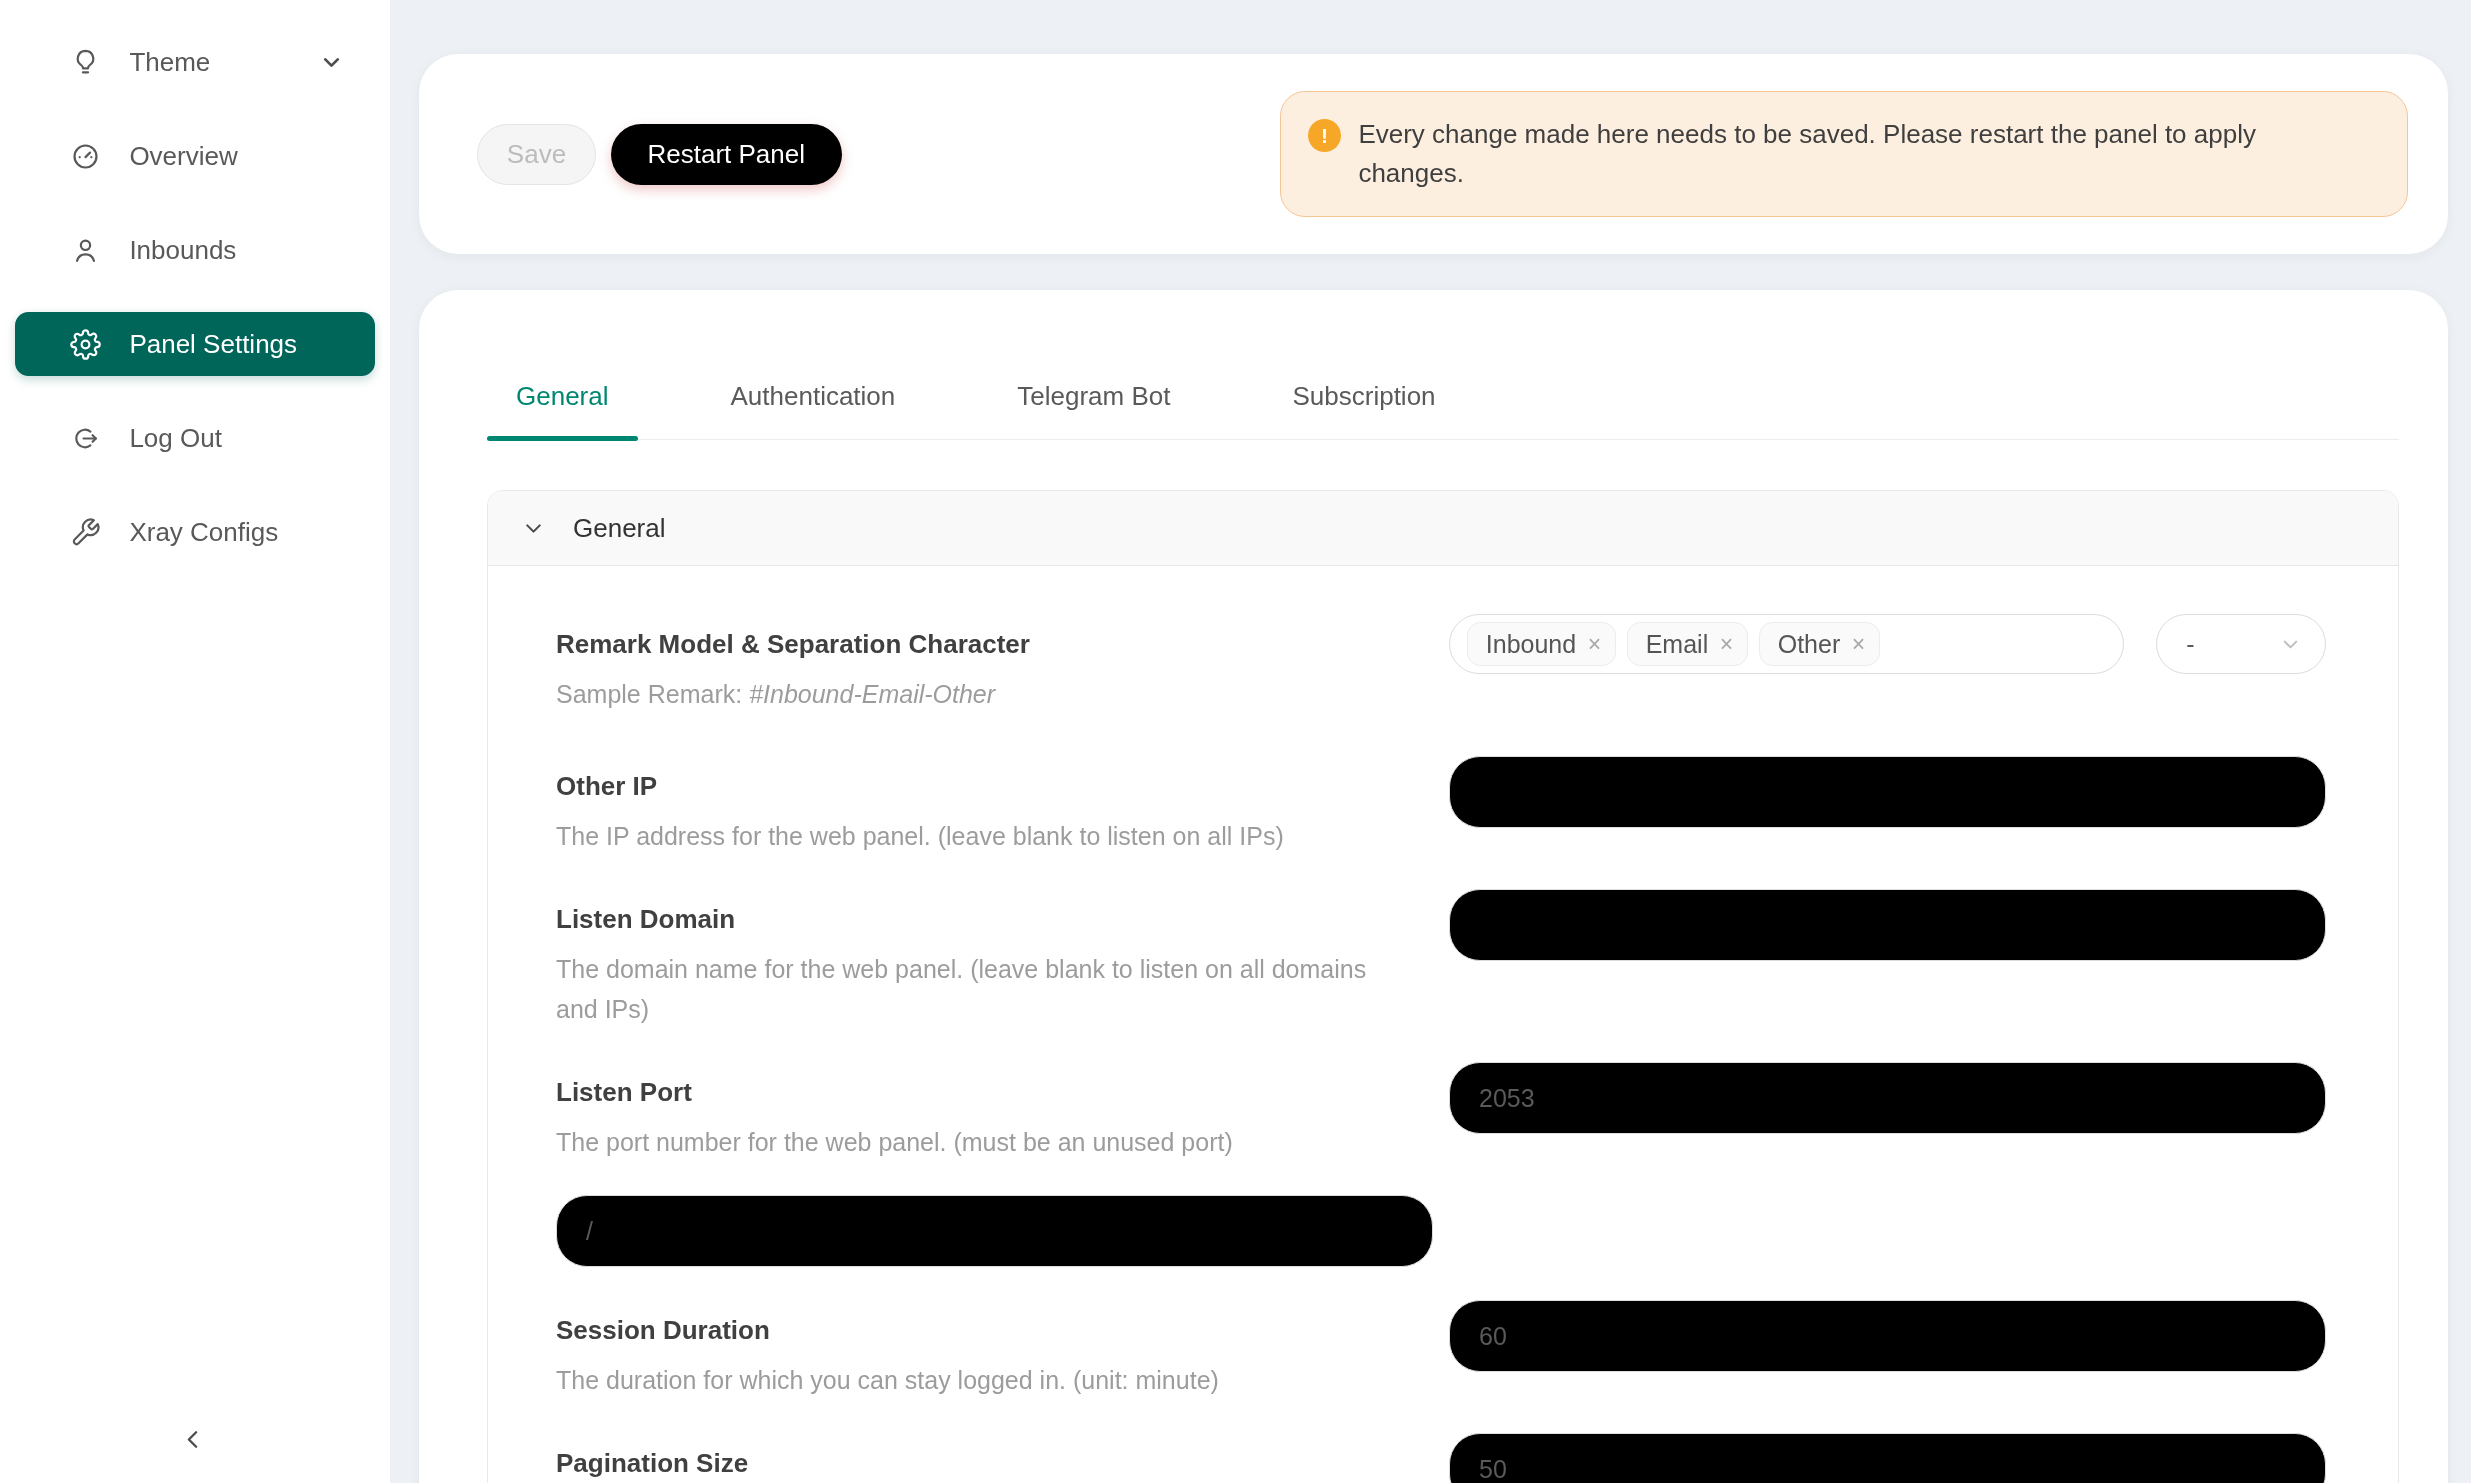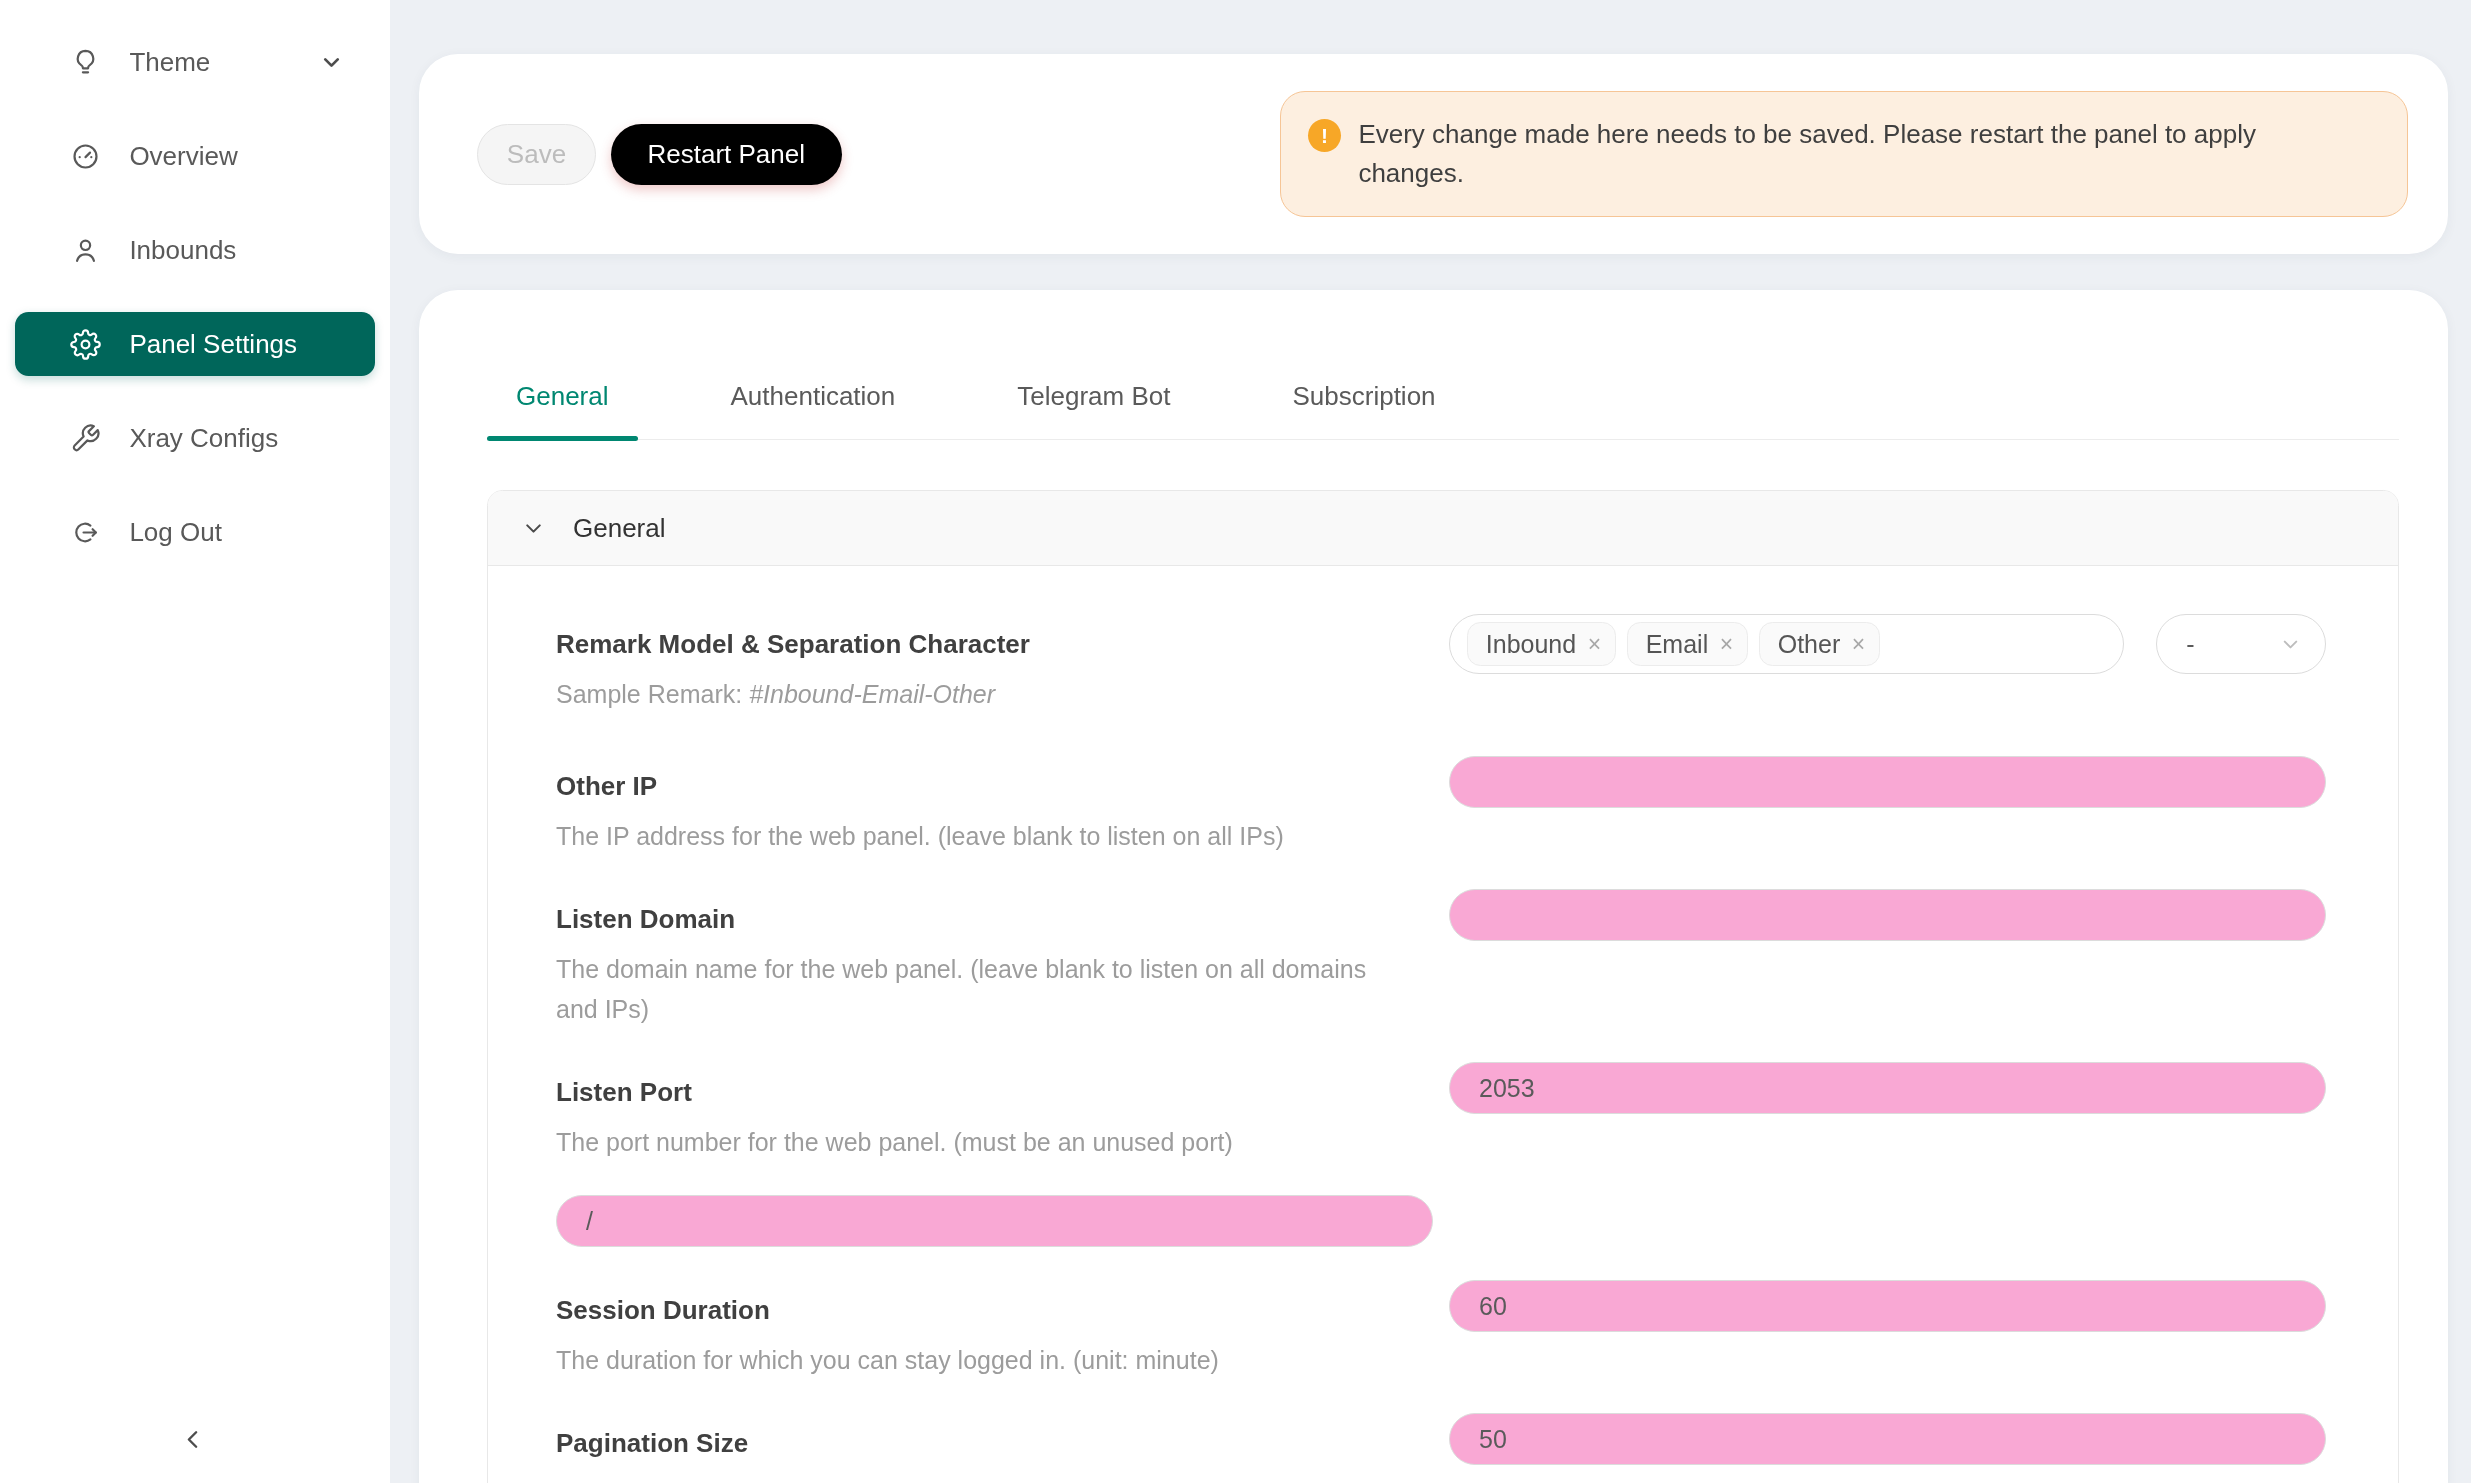--- a/index.html
+++ b/index.html
@@ -86,23 +86,23 @@
   .collapse-body { padding:48px 72px 58px 68px; }
   
   .form-row { display:flex; align-items:flex-start; margin-bottom:33px; }
   .form-row.first { margin-bottom:42px; }
   .form-left { flex:1; padding-top:13.5px; padding-right:48px; }
   .form-label { font-size:26px; font-weight:bold; color:#404040; line-height:33px; }
   .form-desc { font-size:25px; color:#9c9c9c; margin-top:13.5px; line-height:40px; max-width:840px; }
   .form-desc em { font-style:italic; }
   .form-right { width:877px; flex-shrink:0; display:flex;gap:32px; }
   .pill-input {
-    width:100%; height:52px; border:1.9px solid #dcdcdc; border-radius:31px;
+    width:100%; height:72px; border:1.9px solid #dcdcdc; border-radius:31px;
     padding:0 29px; font-size:25px; color:#5a5a5a; font-family:inherit;
-    outline:none; background:#f9a8d4;
+    outline:none; background:#000000;
   }
   .multiselect {
     width:687px; height:60px; border:1.9px solid #dcdcdc; border-radius:31px;
     display:flex; align-items:center; padding:0 17.4px; gap:11.6px;
   }
   .tag {
     height:44px; background:#fafafa; border:1.9px solid #ececec; border-radius:13.5px;
     display:flex; align-items:center; padding:0 13.5px 0 17.4px; font-size:25px; color:#555;
     white-space:nowrap;
   }
@@ -159,34 +159,34 @@
         <svg viewBox="0 0 24 24" fill="none" stroke="currentColor" stroke-width="1.7" stroke-linecap="round" stroke-linejoin="round">
             <circle cx="12" cy="12" r="3"></circle>
             <path d="M19.4 15a1.65 1.65 0 0 0 .33 1.82l.06.06a2 2 0 0 1 0 2.83 2 2 0 0 1-2.83 0l-.06-.06a1.65 1.65 0 0 0-1.82-.33 1.65 1.65 0 0 0-1 1.51V21a2 2 0 0 1-2 2 2 2 0 0 1-2-2v-.09A1.65 1.65 0 0 0 9 19.4a1.65 1.65 0 0 0-1.82.33l-.06.06a2 2 0 0 1-2.83 0 2 2 0 0 1 0-2.83l.06-.06a1.65 1.65 0 0 0 .33-1.82 1.65 1.65 0 0 0-1.51-1H3a2 2 0 0 1-2-2 2 2 0 0 1 2-2h.09A1.65 1.65 0 0 0 4.6 9a1.65 1.65 0 0 0-.33-1.82l-.06-.06a2 2 0 0 1 0-2.83 2 2 0 0 1 2.83 0l.06.06a1.65 1.65 0 0 0 1.82.33H9a1.65 1.65 0 0 0 1-1.51V3a2 2 0 0 1 2-2 2 2 0 0 1 2 2v.09a1.65 1.65 0 0 0 1 1.51 1.65 1.65 0 0 0 1.82-.33l.06-.06a2 2 0 0 1 2.83 0 2 2 0 0 1 0 2.83l-.06.06a1.65 1.65 0 0 0-.33 1.82V9a1.65 1.65 0 0 0 1.51 1H21a2 2 0 0 1 2 2 2 2 0 0 1-2 2h-.09a1.65 1.65 0 0 0-1.51 1z"></path>
           </svg>
       </span>
       <span class="side-label">Panel Settings</span>
     </div>
     <div class="side-item">
       <span class="icon">
         <svg viewBox="0 0 24 24" fill="none" stroke="currentColor" stroke-width="1.7" stroke-linecap="round" stroke-linejoin="round">
-            <path d="M14.7 6.3a1 1 0 0 0 0 1.4l1.6 1.6a1 1 0 0 0 1.4 0l3.77-3.77a6 6 0 0 1-7.94 7.94l-6.91 6.91a2.12 2.12 0 0 1-3-3l6.91-6.91a6 6 0 0 1 7.94-7.94l-3.76 3.76z"></path>
-          </svg>
-      </span>
-      <span class="side-label">Xray Configs</span>
-    </div>
-    <div class="side-item">
-      <span class="icon">
-        <svg viewBox="0 0 24 24" fill="none" stroke="currentColor" stroke-width="1.7" stroke-linecap="round" stroke-linejoin="round">
             <path d="M15.8 6.6a6.8 6.8 0 1 0 0 10.8"></path>
             <path d="M10.5 12H20"></path>
             <path d="M17.5 9.5 20 12l-2.5 2.5"></path>
           </svg>
       </span>
       <span class="side-label">Log Out</span>
+    </div>
+    <div class="side-item">
+      <span class="icon">
+        <svg viewBox="0 0 24 24" fill="none" stroke="currentColor" stroke-width="1.7" stroke-linecap="round" stroke-linejoin="round">
+            <path d="M14.7 6.3a1 1 0 0 0 0 1.4l1.6 1.6a1 1 0 0 0 1.4 0l3.77-3.77a6 6 0 0 1-7.94 7.94l-6.91 6.91a2.12 2.12 0 0 1-3-3l6.91-6.91a6 6 0 0 1 7.94-7.94l-3.76 3.76z"></path>
+          </svg>
+      </span>
+      <span class="side-label">Xray Configs</span>
     </div>
   </nav>
   <div class="collapse-btn">
     <svg viewBox="0 0 24 24" fill="none" stroke="currentColor" stroke-width="2" stroke-linecap="round" stroke-linejoin="round">
         <polyline points="15 18 9 12 15 6"></polyline>
       </svg>
   </div>
 </aside>
 
 <main class="main">

